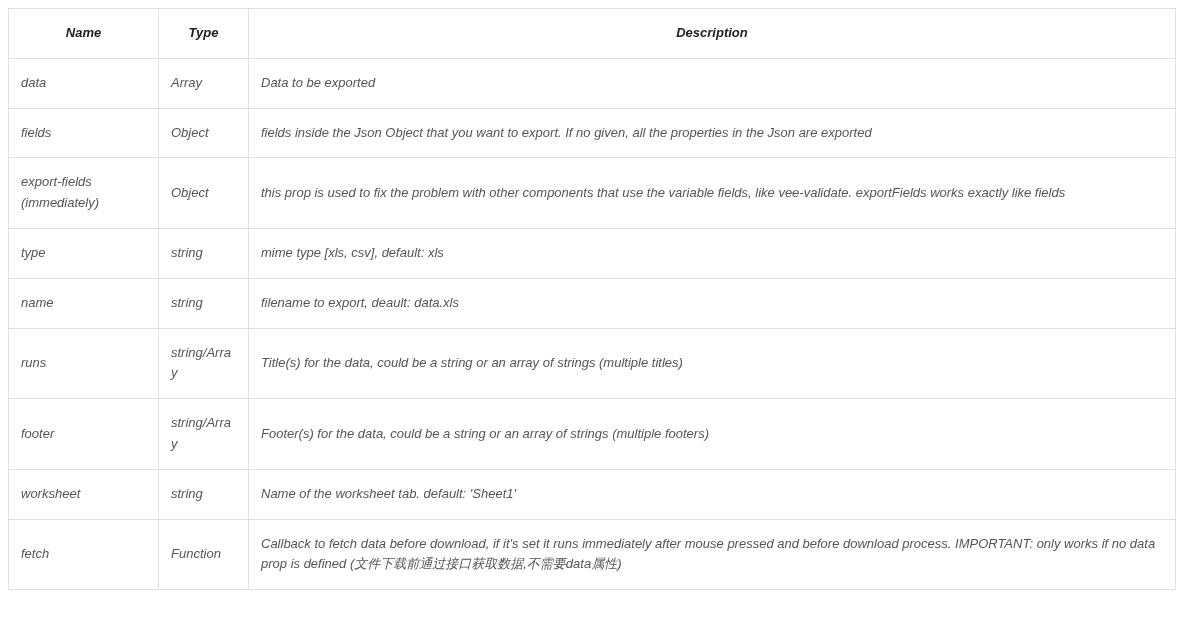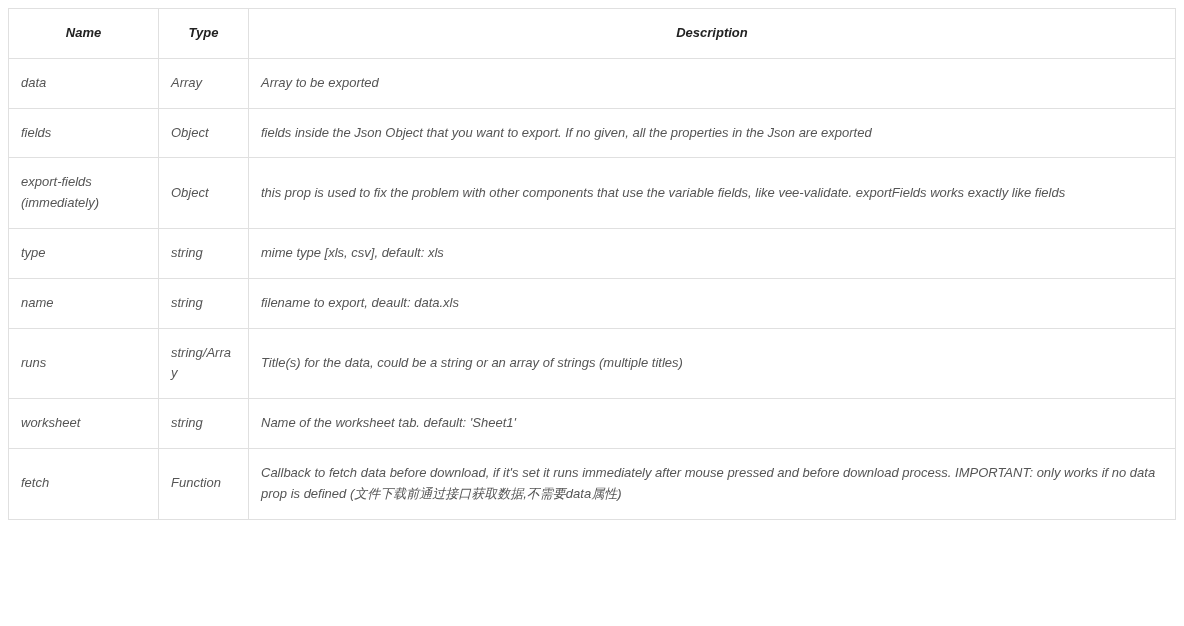--- a/index.html
+++ b/index.html
@@ -56,21 +56,21 @@
     <tr>
       <th>Name</th>
       <th>Type</th>
       <th>Description</th>
     </tr>
   </thead>
   <tbody>
     <tr>
       <td>data</td>
       <td>Array</td>
-      <td>Array to be exported</td>
+      <td>Data to be exported</td>
     </tr>
     <tr>
       <td>fields</td>
       <td>Object</td>
       <td>fields inside the Json Object that you want to export. If no given, all the properties in the Json are exported</td>
     </tr>
     <tr>
       <td>export-fields (immediately)</td>
       <td>Object</td>
       <td>this prop is used to fix the problem with other components that use the variable fields, like vee-validate. exportFields works exactly like fields</td>
@@ -84,20 +84,25 @@
       <td>name</td>
       <td>string</td>
       <td>filename to export, deault: data.xls</td>
     </tr>
     <tr>
       <td>runs</td>
       <td>string/Array</td>
       <td>Title(s) for the data, could be a string or an array of strings (multiple titles)</td>
     </tr>
     <tr>
+      <td>footer</td>
+      <td>string/Array</td>
+      <td>Footer(s) for the data, could be a string or an array of strings (multiple footers)</td>
+    </tr>
+    <tr>
       <td>worksheet</td>
       <td>string</td>
       <td>Name of the worksheet tab. default: 'Sheet1'</td>
     </tr>
     <tr>
       <td>fetch</td>
       <td>Function</td>
       <td>Callback to fetch data before download, if it's set it runs immediately after mouse pressed and before download process. IMPORTANT: only works if no data prop is defined (文件下载前通过接口获取数据,不需要data属性)</td>
     </tr>
 

